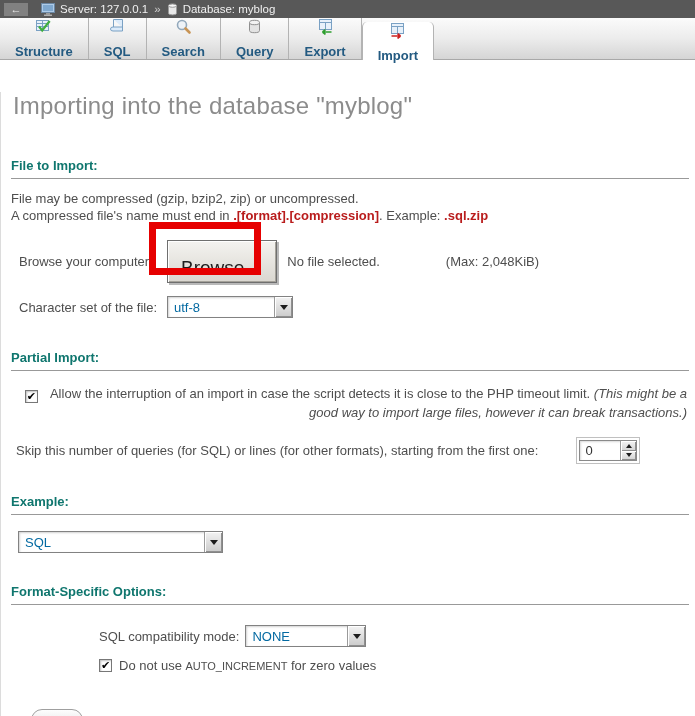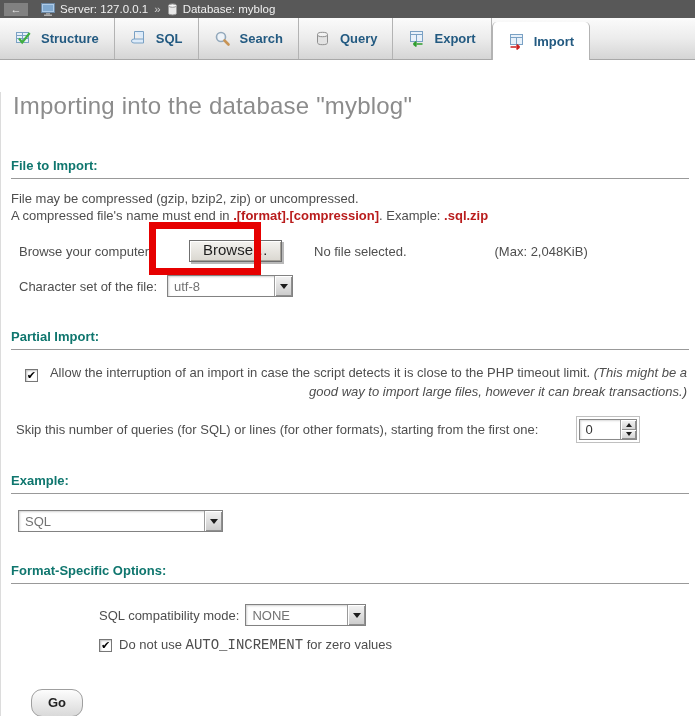--- a/index.html
+++ b/index.html
@@ -25,21 +25,21 @@
   .topbar svg { display:block; }
   
   .tabbar {
     height:42px; display:flex; align-items:stretch;
     background:linear-gradient(180deg,#fbfbfb 0%,#ececec 50%,#d5d5d5 100%);
     border-bottom:1px solid #a8a8a8;
   }
   .tab {
     display:flex; align-items:center; gap:9px; padding:0 15px;
     border-right:1px solid #b3b3b3; cursor:pointer;
-    color:#235a81; font-weight:bold; font-size:13px; white-space:nowrap;
+    color:#235a81; font-weight:bold; font-size:13px; white-space:nowrap;flex-direction:column;
   }
   .tab.active {
     background:#fff; margin-top:4px; margin-bottom:-1px;
     border-radius:5px 5px 0 0; border-left:1px solid #b3b3b3;
   }
   .tab .ticon { display:inline-flex; }
   .chev {
     width:0; height:0; display:inline-block;
     border-left:6px solid transparent; border-right:6px solid transparent;
     border-top:7px solid #33516b;
@@ -53,40 +53,40 @@
   .section-heading {
     margin:38px 6px 0 10px; padding-bottom:5px;
     border-bottom:1px solid #999; font-weight:bold; color:#0f766e;
   }
   .mt-pi { margin-top:32px; }
   .mt-f  { margin-top:30px; }
   .mt-fs { margin-top:31px; }
   .hint { margin:11px 6px 0 10px; line-height:17px; }
   .hint b { color:#b91c1c; }
   .row { margin-left:18px; display:flex; align-items:center; }
-  .browse-row  { margin-top:16px;gap:22px; }
+  .browse-row  { margin-top:16px; }
   .charset-row { margin-top:13px; }
   .label-col { display:inline-block; width:148px; }
   
   .btn-classic {
-    font-family:"Liberation Sans", sans-serif; font-size:15px; color:#1e1e1e;
+    font-family:"Liberation Sans", sans-serif; font-size:19px; color:#1e1e1e;
     background:linear-gradient(180deg,#f4f3f0,#dad7d0);
-    border:1px solid #6f6f6f; padding:0 13px 3px;
+    border:1px solid #6f6f6f; padding:16px 13px 3px;
     box-shadow:inset 1px 1px 0 #fff, inset -1px -1px 0 #a5a29a, 2px 2px 0 #b9b9b9;
     cursor:pointer;
   }
   .file-status { margin-left:10px; }
   .max-size { margin-left:66px; }
   
   .select-classic {
     display:inline-flex; align-items:stretch; height:22px; background:#fff;
     border:1px solid #828282; box-shadow:inset 1px 1px 2px rgba(0,0,0,.18);
     cursor:pointer;
   }
-  .select-value { flex:1; display:flex; align-items:center; padding:0 6px; color:#737373; overflow:hidden; }
+  .select-value { flex:1; display:flex; align-items:center; padding:0 6px; color:#0369a1; overflow:hidden; }
   .select-btn {
     width:18px; display:flex; align-items:center; justify-content:center;
     background:linear-gradient(180deg,#f3f3f3,#cbcbcb);
     border-left:1px solid #9a9a9a;
     box-shadow:inset 1px 1px 0 #fff, inset -1px -1px 0 #8f8f8f;
   }
   .arr-dn {
     width:0; height:0;
     border-left:4px solid transparent; border-right:4px solid transparent;
     border-top:5px solid #1c1c1c;
@@ -127,21 +127,21 @@
     width:0; height:0;
     border-left:3px solid transparent; border-right:3px solid transparent;
     border-top:4px solid #1c1c1c;
   }
   .format-row { margin:16px 0 0 17px; }
   .opt-row { margin-left:98px; display:flex; align-items:center; }
   .compat-row { margin-top:20px; }
   .autoinc-row { margin-top:11px; }
   .compat-label { margin-right:6px; }
   .autoinc-row .checkbox-classic { margin-right:7px; }
-  .mono { font-family:Liberation Mono, monospace; font-size:14px; }
+  .mono { font-family:Liberation Sans, sans-serif; font-size:11px; }
   
   .go-btn {
     margin:36px 0 0 30px;
     font-family:"Liberation Sans", sans-serif; font-size:13px; font-weight:bold; color:#222;
     background:linear-gradient(180deg,#fdfdfd,#d9d9d9);
     border:1px solid #9f9f9f; border-radius:11px; padding:5px 16px 6px;
     cursor:pointer;
   }
   
   .red-box {

